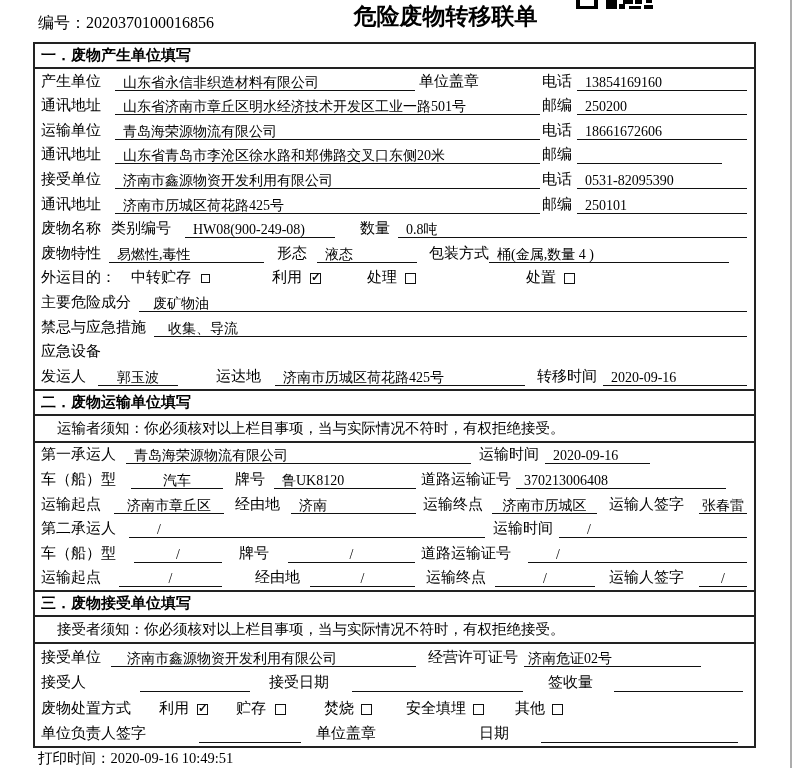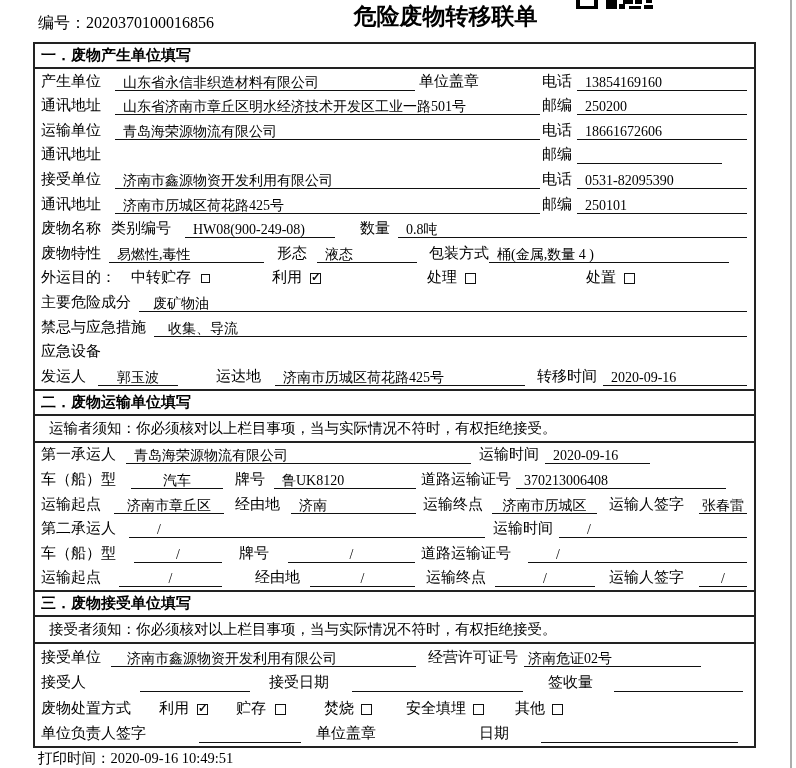--- a/index.html
+++ b/index.html
@@ -4,21 +4,21 @@
 <style>
   html,body{margin:0;padding:0;background:#fff;}
   body{width:796px;height:768px;overflow:hidden;font-family:"Liberation Serif","DejaVu Serif",serif;color:#000;}
   .page{position:relative;width:796px;height:768px;background:#fff;}
   .serial{position:absolute;left:38px;top:13px;font-size:16px;white-space:nowrap;}
   .doc-title{position:absolute;left:328px;top:1px;width:235px;text-align:center;font-size:23px;font-weight:bold;white-space:nowrap;}
   .qr{position:absolute;left:576px;top:0;}
   .box{position:absolute;left:33px;top:42px;width:723px;box-sizing:border-box;border:2px solid #222;background:#fff;}
   .sec-head{height:20px;padding:2px 0 1px 6px;font-weight:bold;font-size:15px;border-bottom:2px solid #222;white-space:nowrap;}
   .sec-head.mid{border-top:2px solid #222;}
-  .notice{height:25px;display:flex;align-items:center;padding-left:14px;font-size:14.5px;border-bottom:2px solid #222;white-space:nowrap;}
+  .notice{height:25px;display:flex;align-items:center;padding-left:22px;font-size:14.5px;border-bottom:2px solid #222;white-space:nowrap;}
   .row{display:flex;align-items:flex-end;height:24.6px;padding:0 7px 3px 6px;font-size:15px;white-space:nowrap;box-sizing:border-box;}
   .row.s3{height:25.5px;}
   .lbl{flex:none;overflow:visible;}
   .fill{flex:none;border-bottom:1px solid #111;height:17px;box-sizing:border-box;font-size:14px;padding-left:8px;overflow:visible;line-height:17px;}
   .fill.c{text-align:center;padding-left:0;}
   .fill.sl{padding-left:28px;}
   .fill.grow{flex:1;}
   .cb{flex:none;width:11px;height:11px;box-sizing:border-box;border:1.5px solid #111;margin:0 0 3px 8px;position:relative;background:#fff;}
   .cb.small{width:9px;height:9px;border-width:1.2px;margin-bottom:4px;}
   .cb.checked::after{content:"✓";position:absolute;left:0px;top:-4px;font-size:12px;font-weight:bold;color:#111;}
@@ -70,20 +70,21 @@
 
     <div class="row">
       <span class="lbl" style="width:60px">运输单位</span>
       <span class="fill" style="width:425px;margin-left:14px">青岛海荣源物流有限公司</span>
       <span class="lbl" style="width:30px;margin-left:auto">电话</span>
       <span class="fill" style="width:170px;margin-left:5px">18661672606</span>
     </div>
 
     <div class="row">
       <span class="lbl" style="width:60px">通讯地址</span>
+      <span class="fill" style="width:425px;margin-left:14px">山东省青岛市李沧区徐水路和郑佛路交叉口东侧20米</span>
       <span class="lbl" style="width:30px;margin-left:auto">邮编</span>
       <span class="fill" style="width:145px;margin-left:5px;margin-right:25px"></span>
     </div>
 
     <div class="row">
       <span class="lbl" style="width:60px">接受单位</span>
       <span class="fill" style="width:425px;margin-left:14px">济南市鑫源物资开发利用有限公司</span>
       <span class="lbl" style="width:30px;margin-left:auto">电话</span>
       <span class="fill" style="width:170px;margin-left:5px">0531-82095390</span>
     </div>
@@ -111,21 +112,21 @@
       <span class="lbl" style="width:60px;margin-left:12px">包装方式</span>
       <span class="fill" style="width:240px;">桶(金属,数量 4 )</span>
     </div>
 
     <div class="row">
       <span class="lbl" style="width:82px">外运目的：</span>
       <span class="lbl" style="margin-left:8px">中转贮存</span>
       <span class="cb small" style="margin-left:10px"></span>
       <span class="lbl" style="margin-left:62px">利用</span>
       <span class="cb checked" style="margin-left:8px"></span>
-      <span class="lbl" style="margin-left:106px">处理</span>
+      <span class="lbl" style="margin-left:46px">处理</span>
       <span class="cb" style="margin-left:8px"></span>
       <span class="lbl" style="margin-left:110px">处置</span>
       <span class="cb" style="margin-left:8px"></span>
     </div>
 
     <div class="row">
       <span class="lbl" style="width:90px">主要危险成分</span>
       <span class="fill grow" style="margin-left:8px;padding-left:14px">废矿物油</span>
     </div>
 

